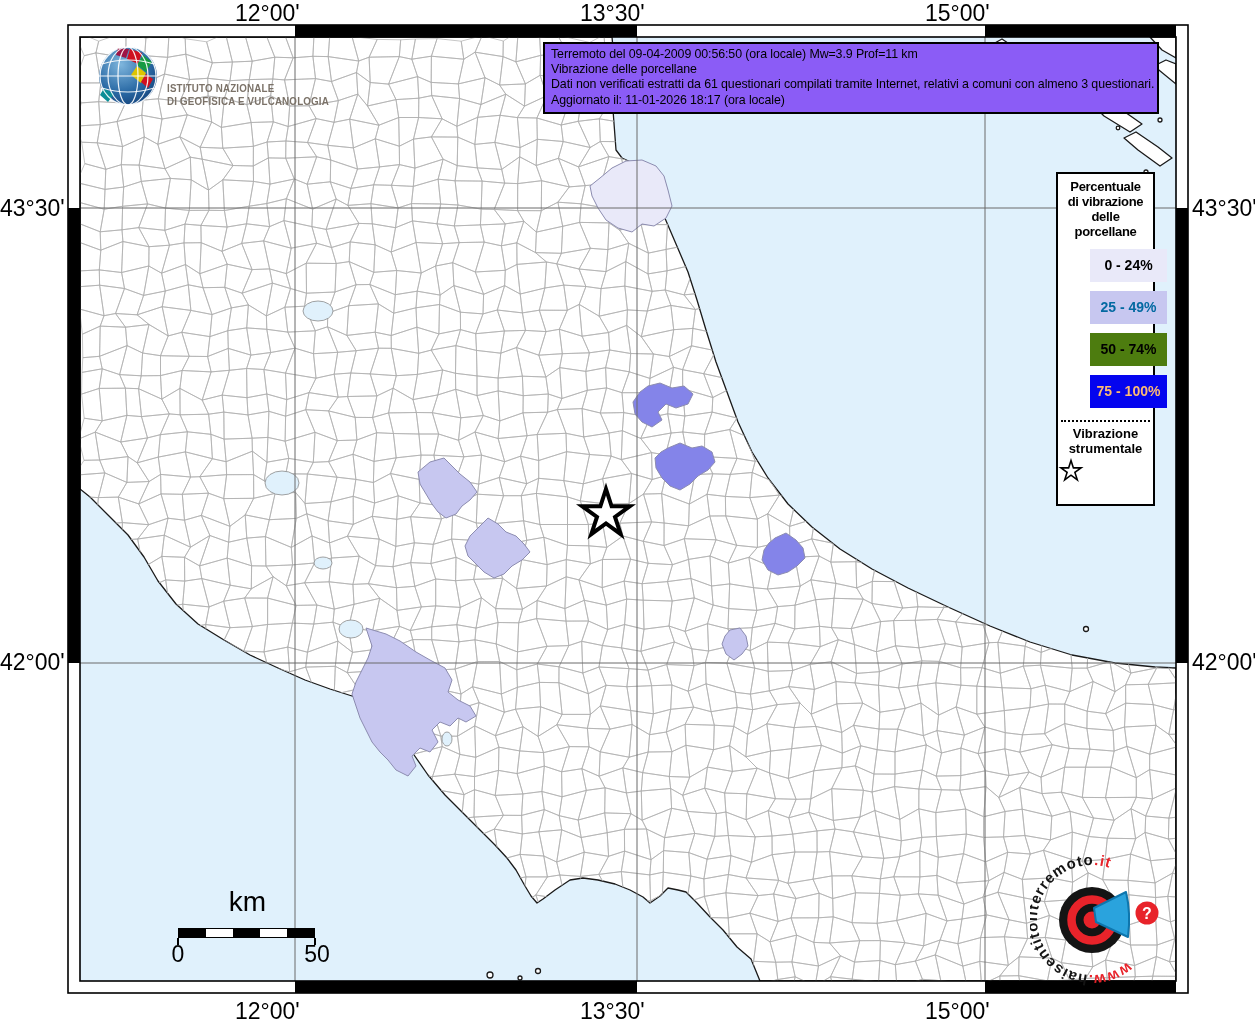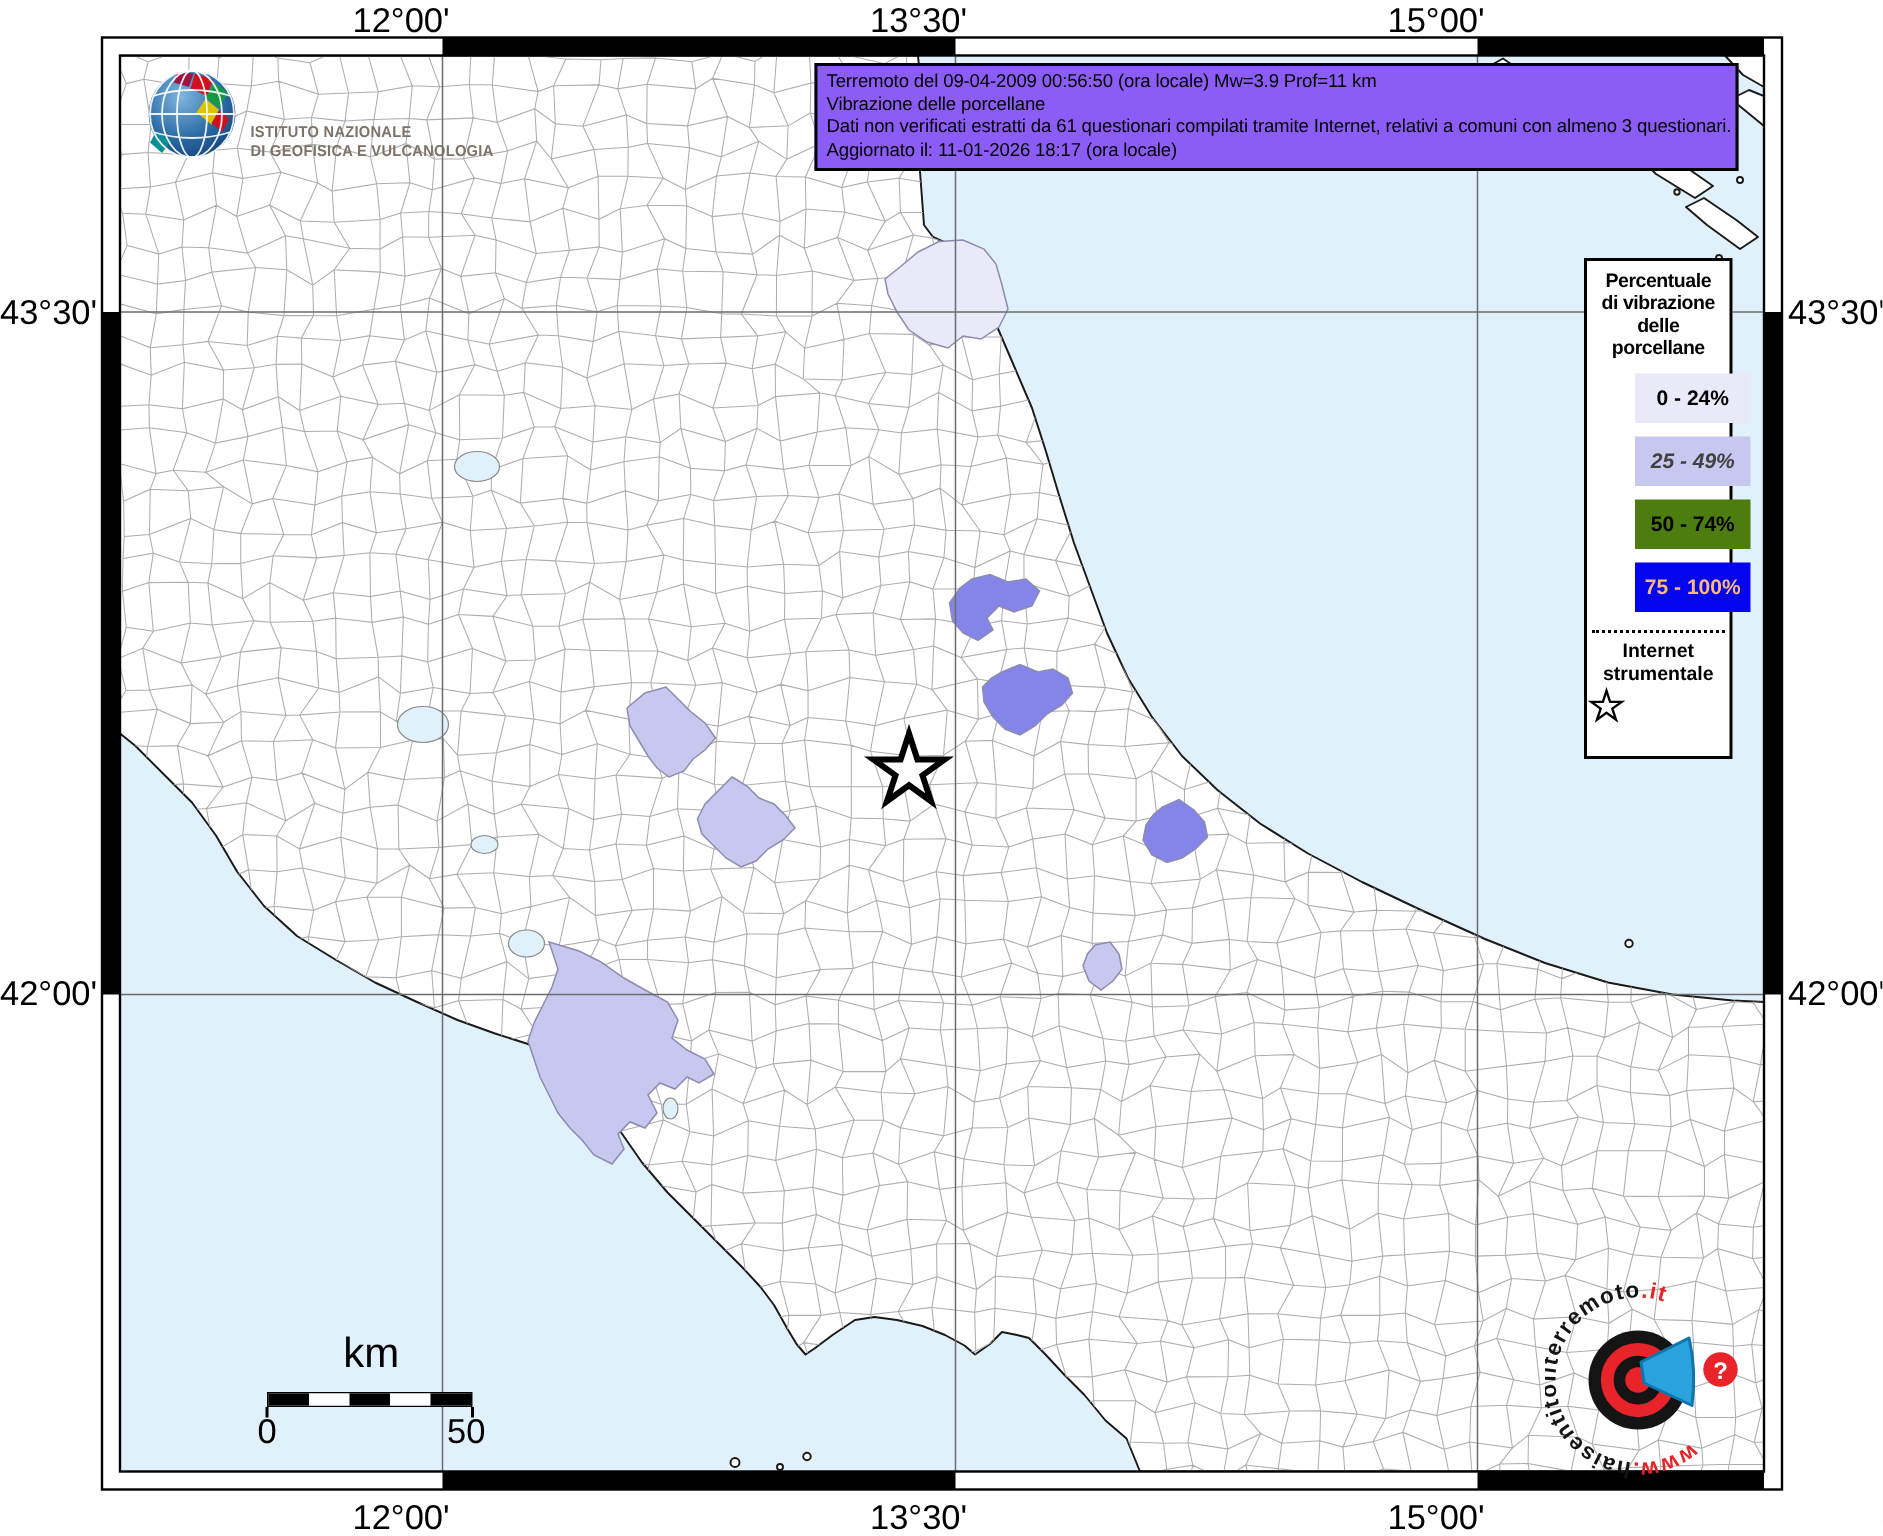--- a/index.html
+++ b/index.html
@@ -31,21 +31,21 @@
   .legend-star{margin-top:2px;}
   
   .km-label{position:absolute;left:205px;top:886px;width:85px;text-align:center;
             font-size:28px;z-index:4;}
   .scalebar{position:absolute;left:178px;top:928px;width:137px;height:10px;display:flex;
             border:1.5px solid #000;box-sizing:border-box;background:#fff;z-index:4;}
   .scalebar .seg{flex:1 1 auto;}
   .sb-tick{position:absolute;top:938px;width:2px;height:7px;background:#000;z-index:4;}
   .sb-num{position:absolute;top:941px;font-size:23px;z-index:4;}
   .sb-num.n0{left:163px;width:30px;text-align:center;}
-  .sb-num.n50{left:298px;width:38px;text-align:left;}
+  .sb-num.n50{left:298px;width:38px;text-align:center;}
   
   .watermark{position:absolute;left:1030px;top:851px;z-index:6;}
 </style>
 </head>
 <body>
 
 <div class="canvas">
 
   <svg id="map-svg" width="1255" height="1024" viewBox="0 0 1255 1024">
     <defs>
@@ -206,27 +206,27 @@
 
   <div class="legend">
     <div class="legend-title">
       <div>Percentuale</div>
       <div>di vibrazione</div>
       <div>delle</div>
       <div>porcellane</div>
     </div>
     <div class="legend-swatches" id="legend-swatches">
         <div class="legend-swatch" style="background: rgb(233, 233, 249); color: rgb(0, 0, 0);">0 - 24%</div>
-        <div class="legend-swatch" style="background: rgb(199, 199, 240); color: #404040; font-style: italic;">25 - 49%</div>
+        <div class="legend-swatch" style="background: rgb(199, 199, 240); color: #0369a1;">25 - 49%</div>
         <div class="legend-swatch" style="background: #4d7c0f; color: rgb(0, 0, 0);">50 - 74%</div>
         <div class="legend-swatch" style="background: rgb(4, 4, 239); color: #fdba74;">75 - 100%</div>
       </div>
     <div class="legend-divider"></div>
     <div class="legend-epi">
-      <div>Internet</div>
+      <div>Vibrazione</div>
       <div>strumentale</div>
     </div>
     <div class="legend-star">
       <svg width="26" height="25" viewBox="0 0 26 25">
         <path d="M 13,2.5 L 15.4,9.9 L 23.1,9.9 L 16.9,14.4 L 19.3,21.8 L 13,17.2 L 6.7,21.8
                  L 9.1,14.4 L 2.9,9.9 L 10.6,9.9 Z" fill="#fff" stroke="#000" stroke-width="1.6"></path>
       </svg>
     </div>
   </div>
 

